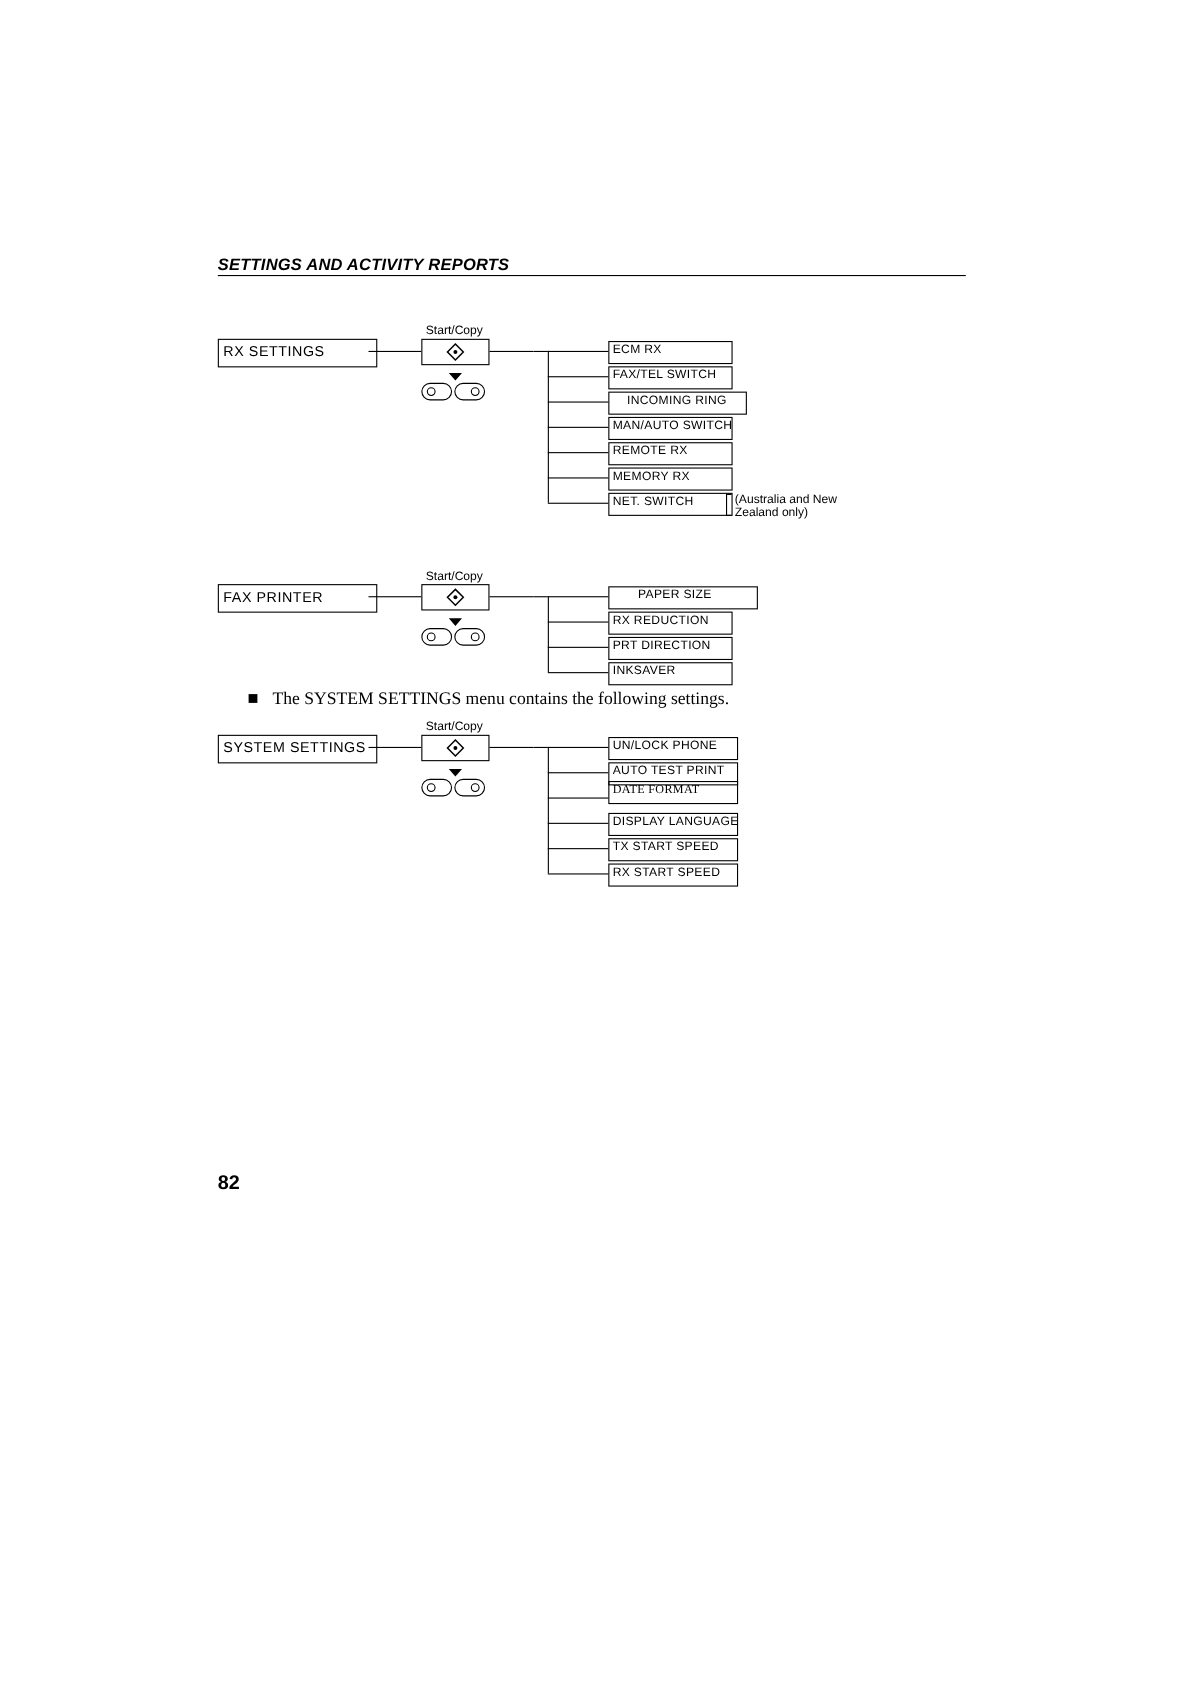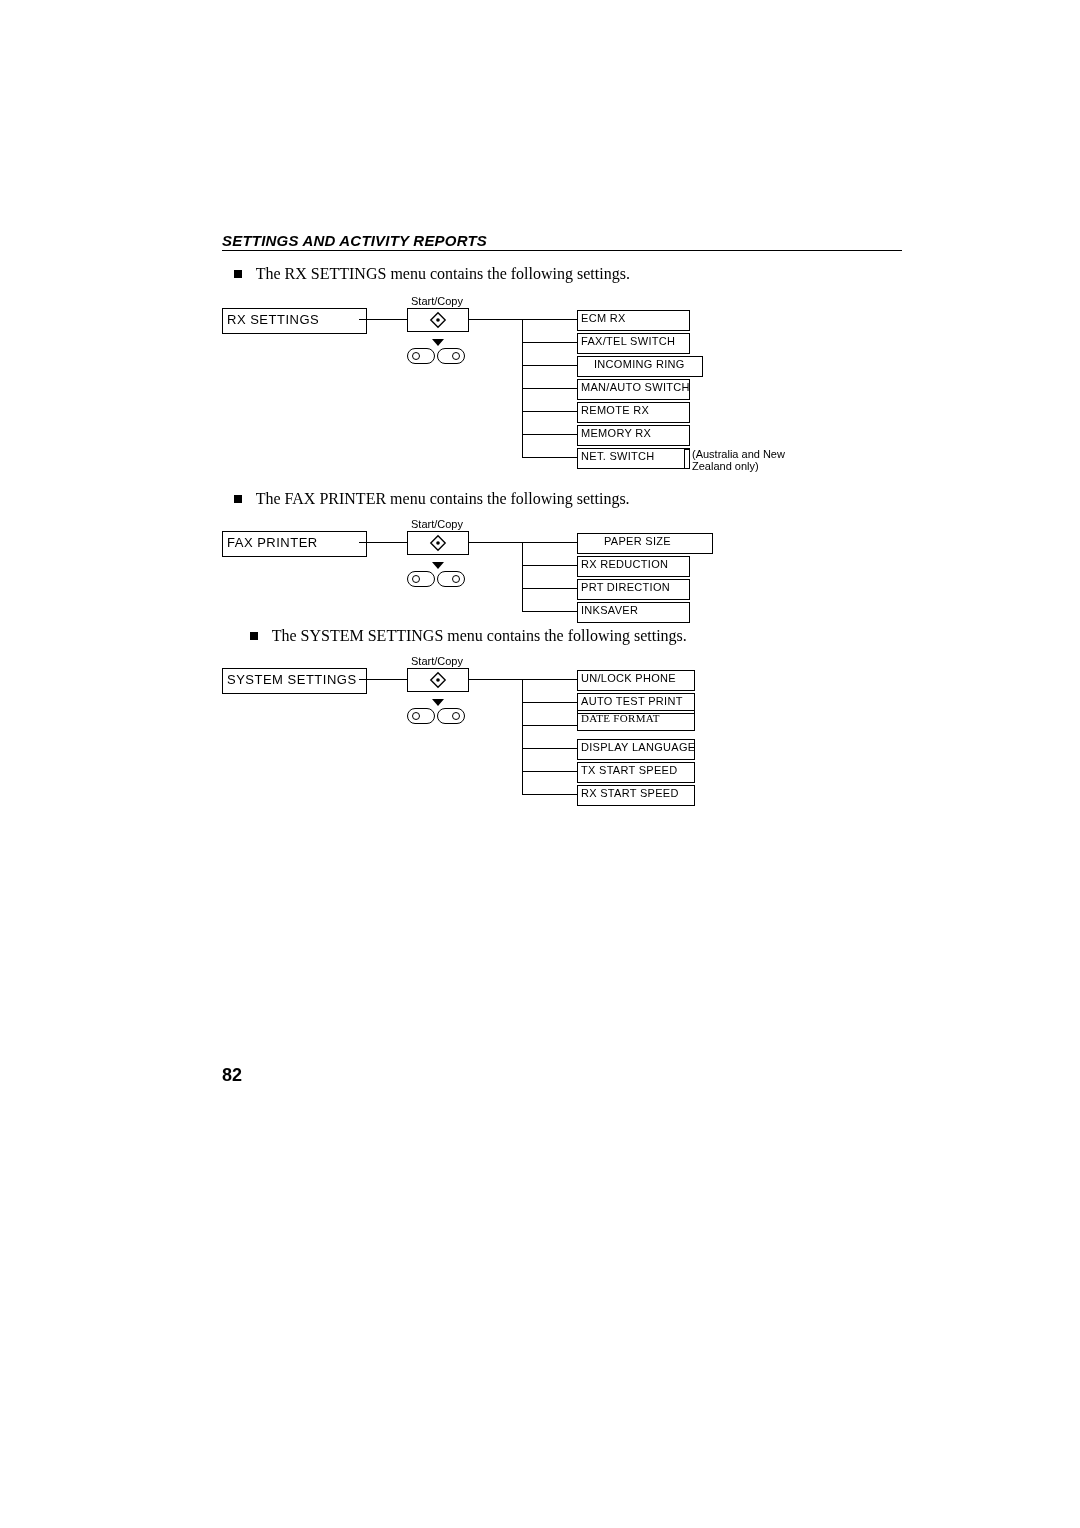--- a/index.html
+++ b/index.html
@@ -1,21 +1,20 @@
 <!DOCTYPE html>
 <html><head>
 <meta charset="utf-8">
 <style>
   html,body{margin:0;padding:0;background:#fff;}
   .page{
     width:915px;height:1528px;
     position:relative;
     font-family:"Times New Roman",Times,serif;
     color:#000;
-    margin-left:24px;
   }
   .header{
     position:absolute;left:198px;top:232px;
     font-family:Arial,Helvetica,sans-serif;
     font-weight:bold;font-style:italic;
     font-size:15px;letter-spacing:.2px;
   }
   .hr{position:absolute;left:198px;top:250px;width:680px;border-top:1px solid #000;}
   .bullet-row{position:absolute;left:210px;width:660px;font-size:16px;}
   .bullet-row .sq{display:inline-block;width:8px;height:8px;background:#000;margin-right:10px;position:relative;top:-1px;}
@@ -64,24 +63,20 @@
     font-family:Arial,Helvetica,sans-serif;font-weight:bold;font-size:18px;
   }
 </style>
 </head>
 <body>
 <div class="page">
 
 <div class="header">SETTINGS AND ACTIVITY REPORTS</div>
 <div class="hr"></div>
 
-<div class="bullet-row" style="top:265px;">
-  <span class="sq"></span>
-  <span>The RX SETTINGS menu contains the following settings.</span>
-</div>
 
 <div class="diagram" style="top:295px;height:175px;">
   <div class="menu-label">RX  SETTINGS</div>
   <div class="start-label">Start/Copy</div>
   <div class="start-btn">
     <svg width="18" height="18" viewBox="0 0 20 20">
       <path d="M10 2 L18 10 L10 18 L2 10 Z" fill="none" stroke="#000" stroke-width="1.5"></path>
       <circle cx="10" cy="10" r="2" fill="#000"></circle>
     </svg>
   </div>
@@ -112,24 +107,20 @@
   <div class="hspur" style="top:116px;"></div>
   <div class="opt" style="top:107px;">REMOTE  RX</div>
   <div class="hspur" style="top:139px;"></div>
   <div class="opt" style="top:130px;">MEMORY  RX</div>
   <div class="hspur" style="top:162px;"></div>
   <div class="opt" style="top:153px;">NET.  SWITCH</div>
   <div class="brace" style="top:154px;height:20px;"></div>
   <div class="side-note" style="top:153px;">(Australia and New Zealand only)</div>
 </div>
 
-<div class="bullet-row" style="top:490px;">
-  <span class="sq"></span>
-  <span>The FAX PRINTER menu contains the following settings.</span>
-</div>
 
 <div class="diagram" style="top:518px;height:110px;">
   <div class="menu-label">FAX  PRINTER</div>
   <div class="start-label">Start/Copy</div>
   <div class="start-btn">
     <svg width="18" height="18" viewBox="0 0 20 20">
       <path d="M10 2 L18 10 L10 18 L2 10 Z" fill="none" stroke="#000" stroke-width="1.5"></path>
       <circle cx="10" cy="10" r="2" fill="#000"></circle>
     </svg>
   </div>

